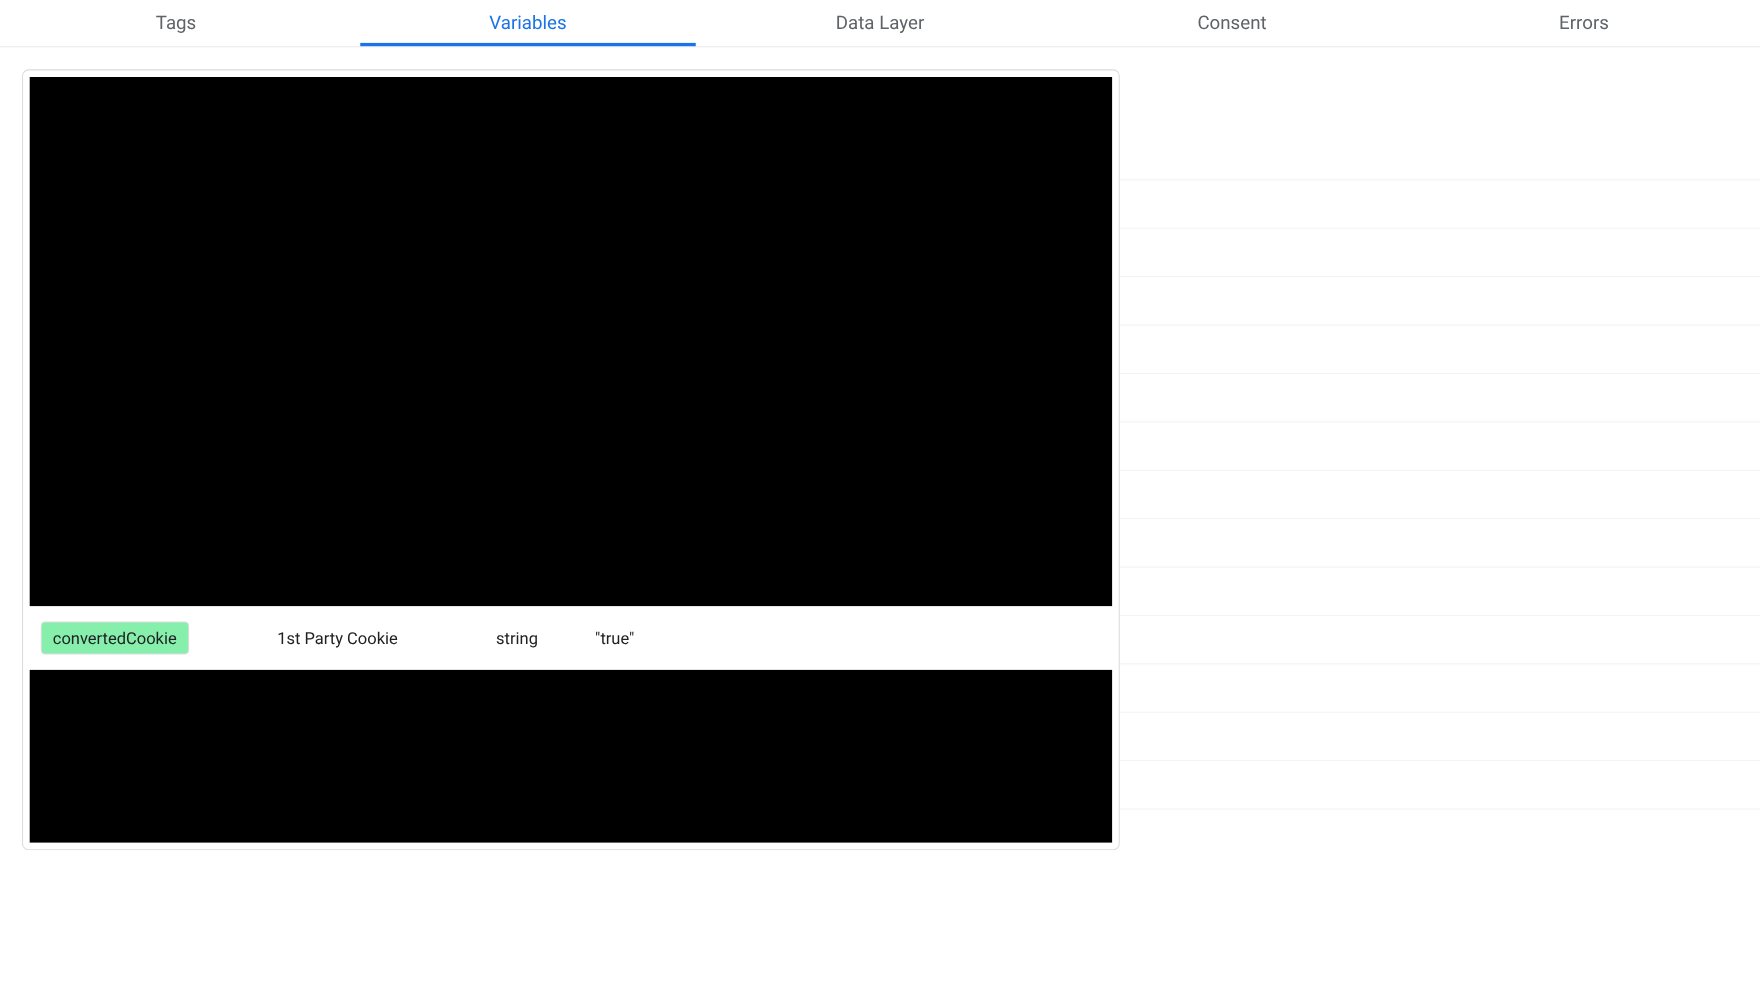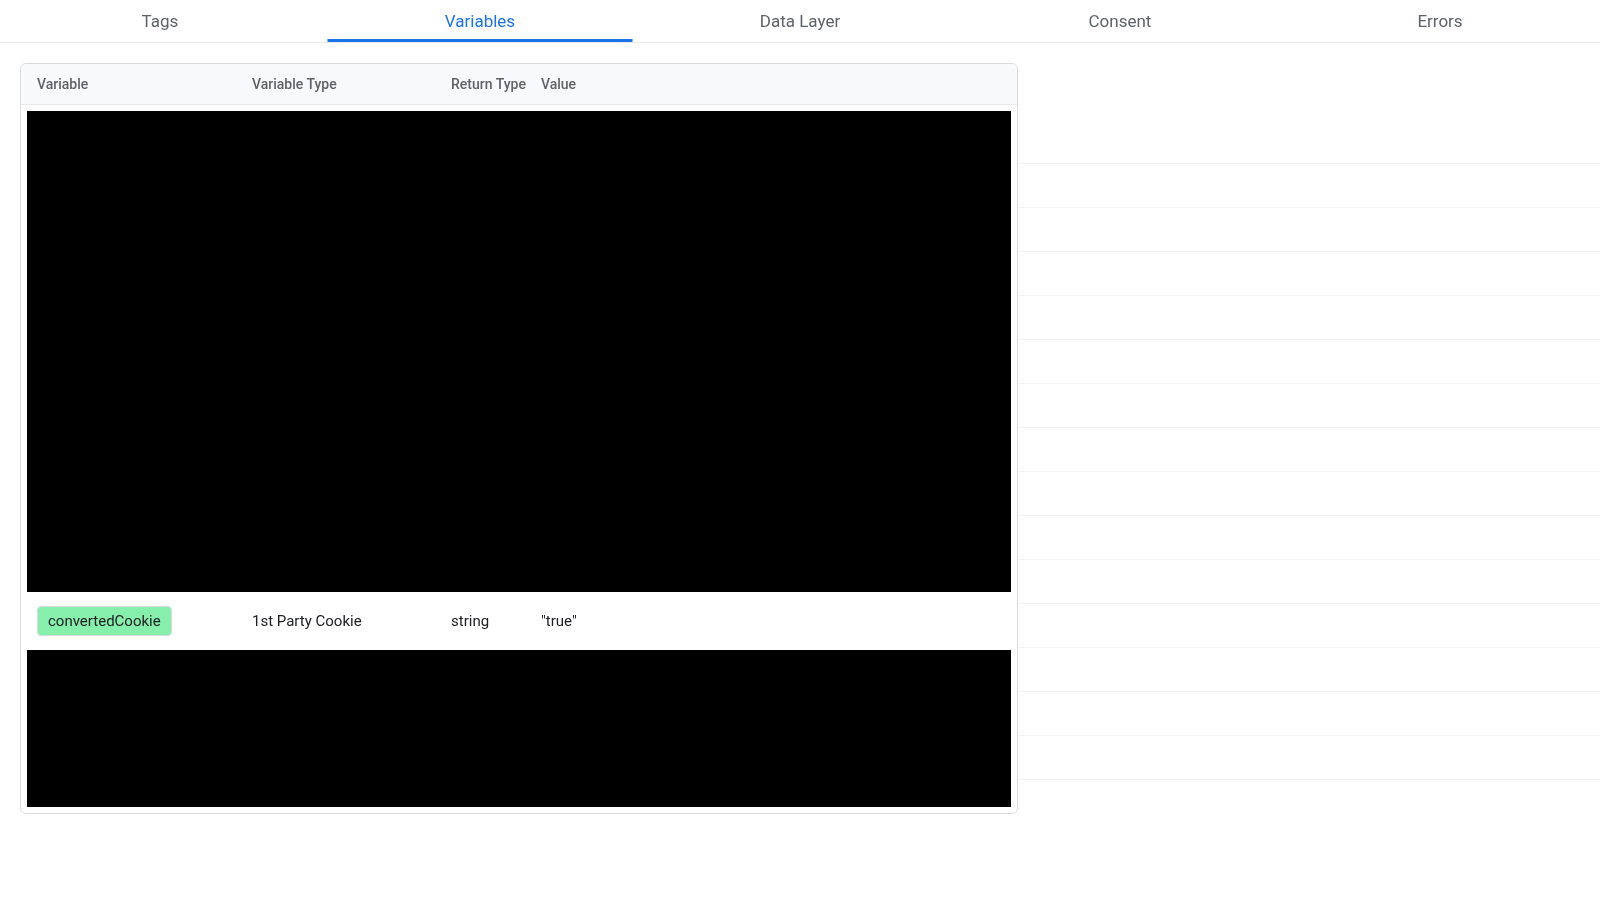--- a/index.html
+++ b/index.html
@@ -109,26 +109,20 @@
   <div class="tab">Tags</div>
   <div class="tab active">Variables</div>
   <div class="tab">Data Layer</div>
   <div class="tab">Consent</div>
   <div class="tab">Errors</div>
 </div>
 
 <div class="content-wrap">
   <div class="panel-container">
     <div class="panel">
-      <div class="table-header">
-        <div class="col-variable">Variable</div>
-        <div class="col-type">Variable Type</div>
-        <div class="col-return">Return Type</div>
-        <div class="col-value">Value</div>
-      </div>
 
       <div class="redacted-block redacted-top"></div>
 
       <div class="data-row">
         <div class="col-variable">
           <span class="variable-chip">convertedCookie</span>
         </div>
         <div class="col-type">1st Party Cookie</div>
         <div class="col-return">string</div>
         <div class="col-value">"true"</div>

